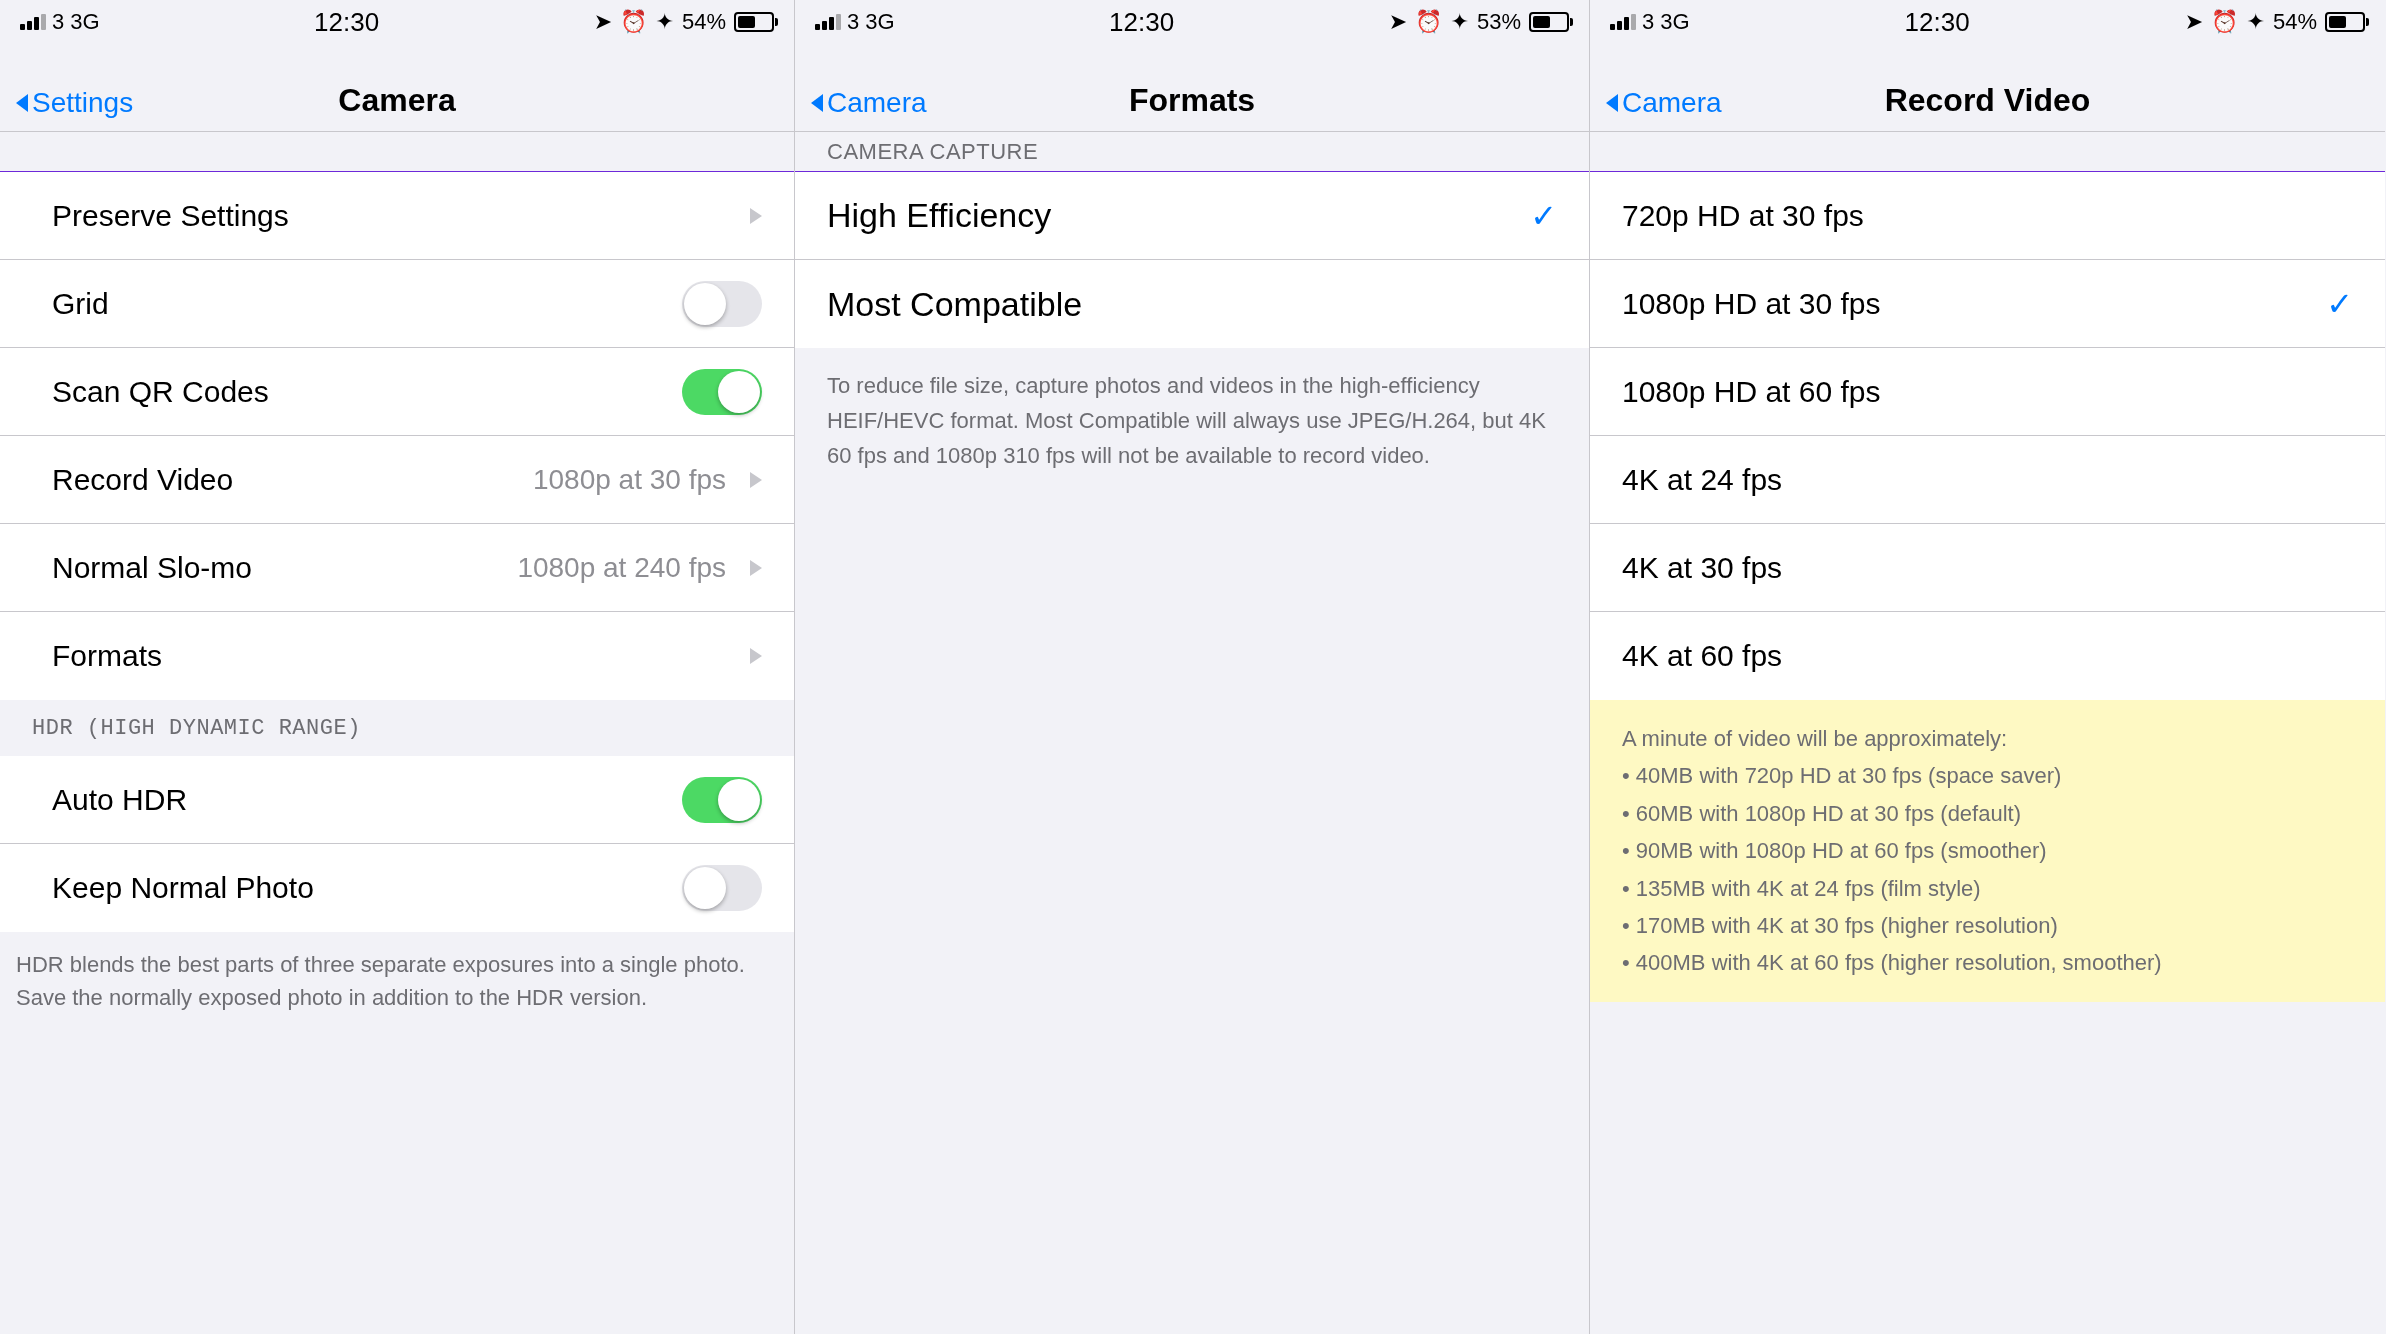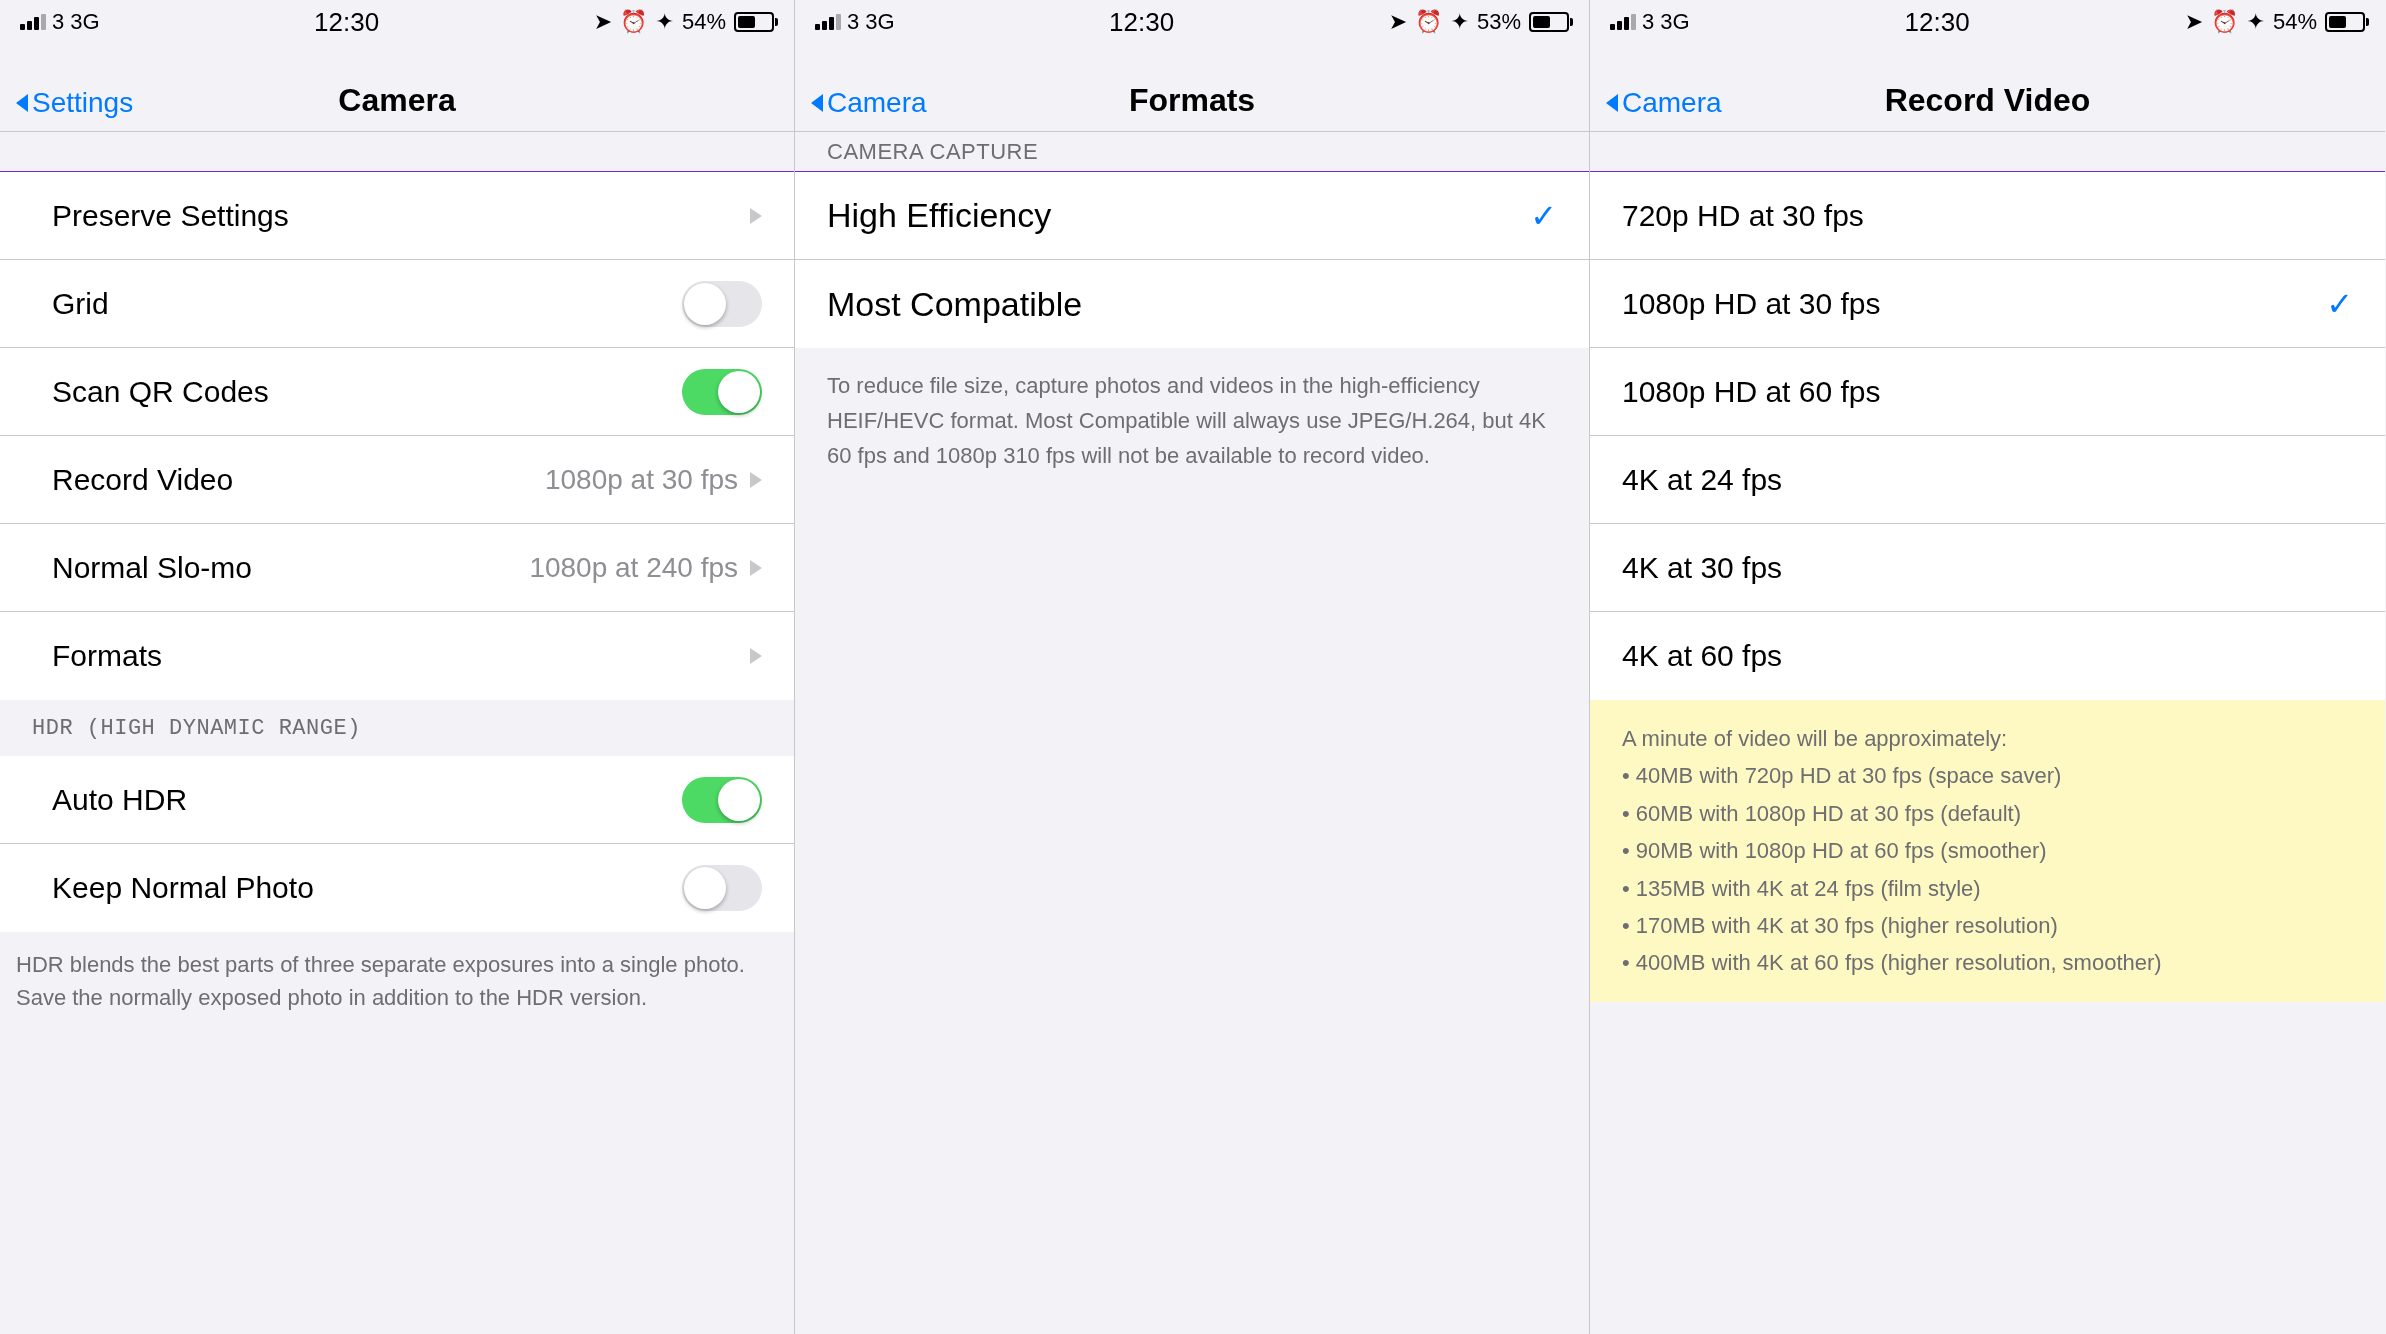--- a/index.html
+++ b/index.html
@@ -105,21 +105,21 @@
     .list-item:last-child { border-bottom: none; }
     .item-label {
       font-size: 30px;
       color: #000;
       flex: 1;
       margin-left: 20px;
     }
     .item-value {
       font-size: 28px;
       color: #8e8e93;
-      margin-right: 12px;
+      margin-right: 24px;
     }
     .chevron-right {
       width: 0; height: 0;
       border-top: 8px solid transparent;
       border-bottom: 8px solid transparent;
       border-left: 12px solid #c7c7cc;
     }
 
     
     .toggle {

